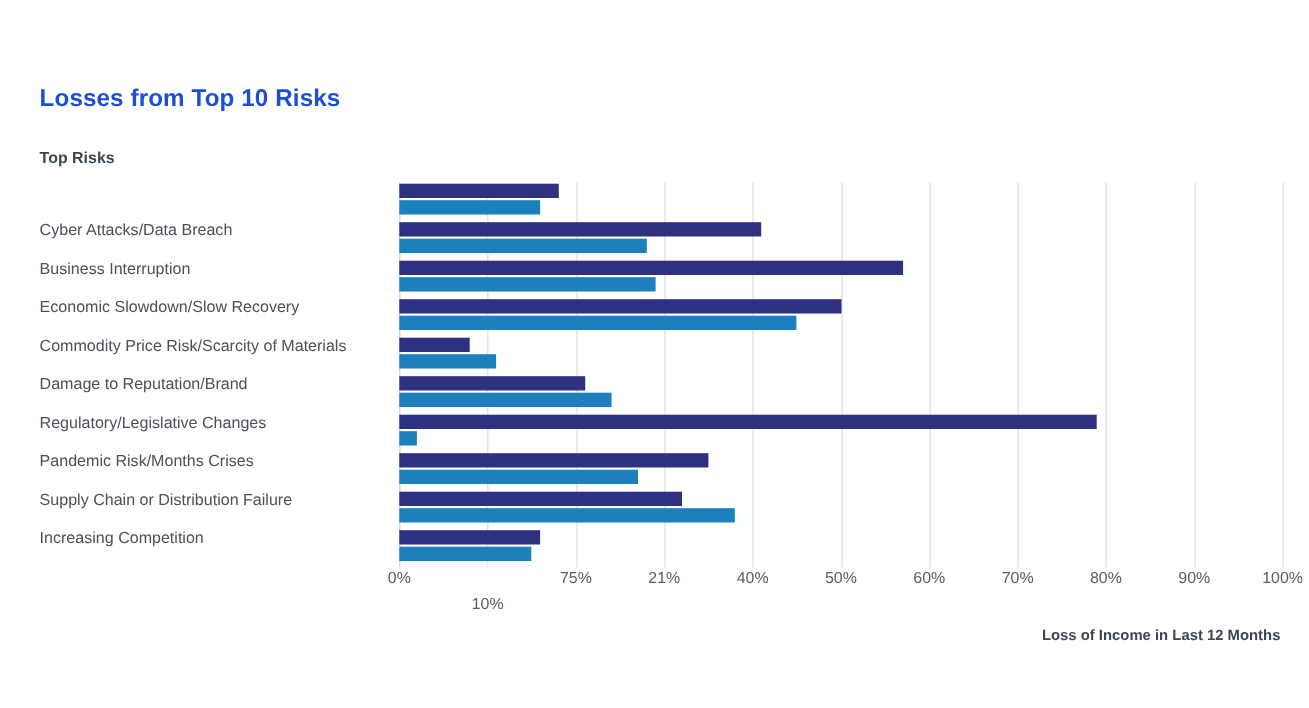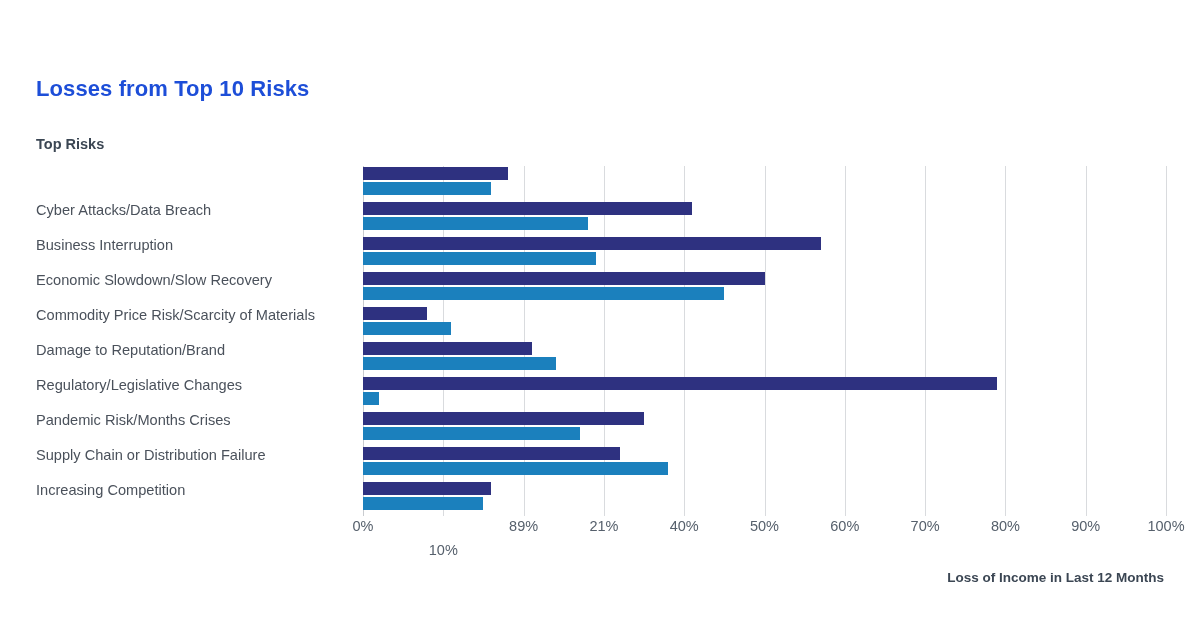--- a/index.html
+++ b/index.html
@@ -171,21 +171,21 @@
           <div class="bar dark" title="Increasing Competition: 32%" style="width: 256.96px; left: 0px; top: 281px; background: rgb(46, 49, 128);"></div>
           <div class="bar light" title="Increasing Competition: 38%" style="width: 305.14px; left: 0px; top: 296px; background: rgb(27, 128, 189);"></div>
           <div class="bar dark" title="Failure to Innovate/Meet Customer Needs: 16%" style="width: 128.48px; left: 0px; top: 316px; background: rgb(46, 49, 128);"></div>
           <div class="bar light" title="Failure to Innovate/Meet Customer Needs: 15%" style="width: 120.45px; left: 0px; top: 331px; background: rgb(27, 128, 189);"></div>
         </div>
     </div>
 
     <div class="ticks">
         <div class="tick" style="left: 0px;">0%</div>
         <div class="tick" style="left: 80.3px; margin-top: 24px;">10%</div>
-        <div class="tick" style="left: 160.6px;">89%</div>
+        <div class="tick" style="left: 160.6px;">75%</div>
         <div class="tick" style="left: 240.9px;">21%</div>
         <div class="tick" style="left: 321.2px;">40%</div>
         <div class="tick" style="left: 401.5px;">50%</div>
         <div class="tick" style="left: 481.8px;">60%</div>
         <div class="tick" style="left: 562.1px;">70%</div>
         <div class="tick" style="left: 642.4px;">80%</div>
         <div class="tick" style="left: 722.7px;">90%</div>
         <div class="tick" style="left: 803px;">100%</div>
       </div>
 

